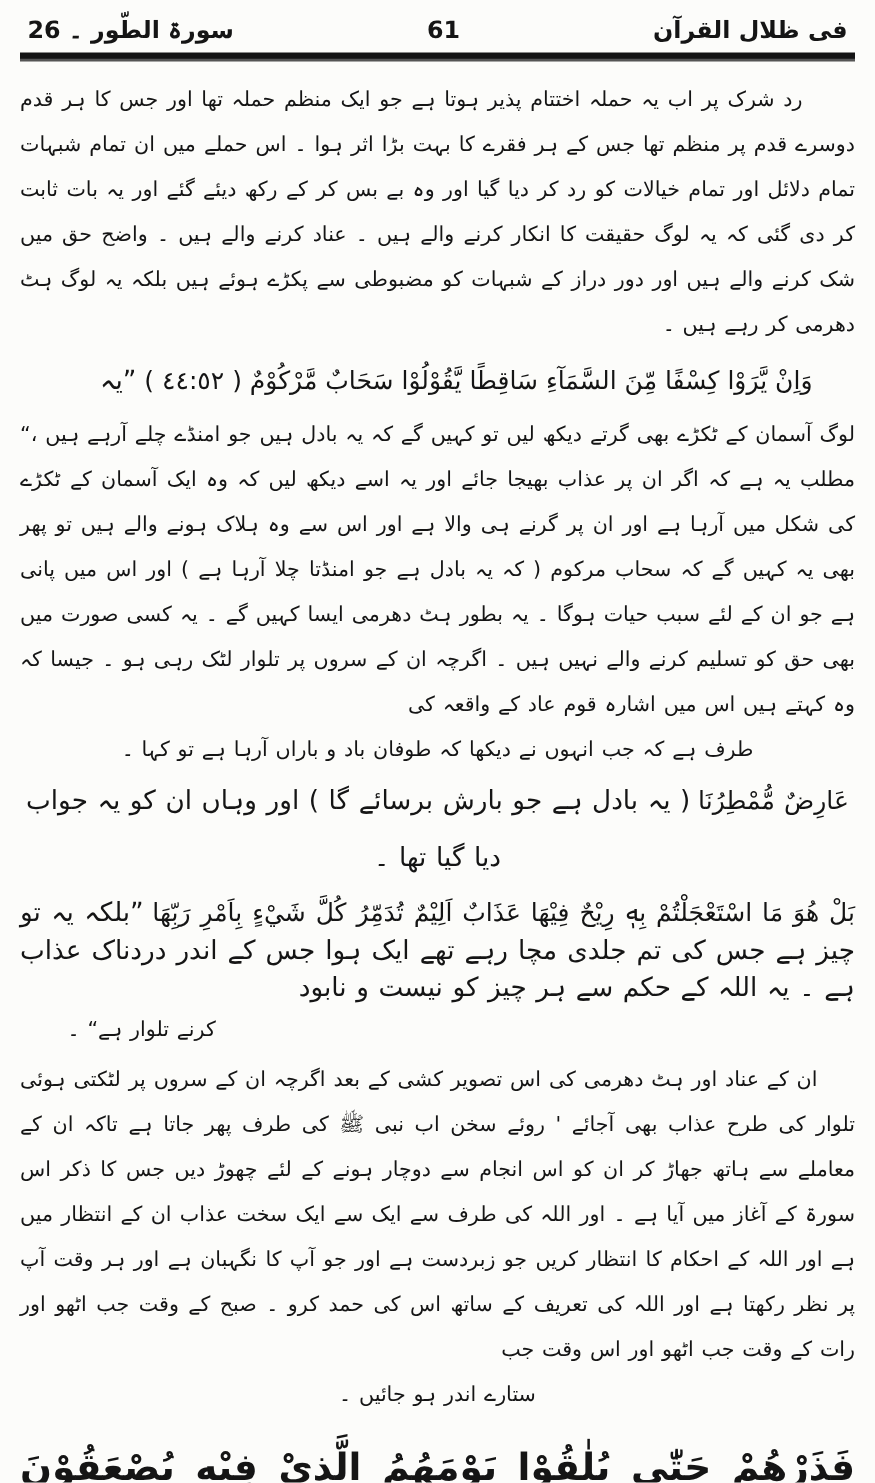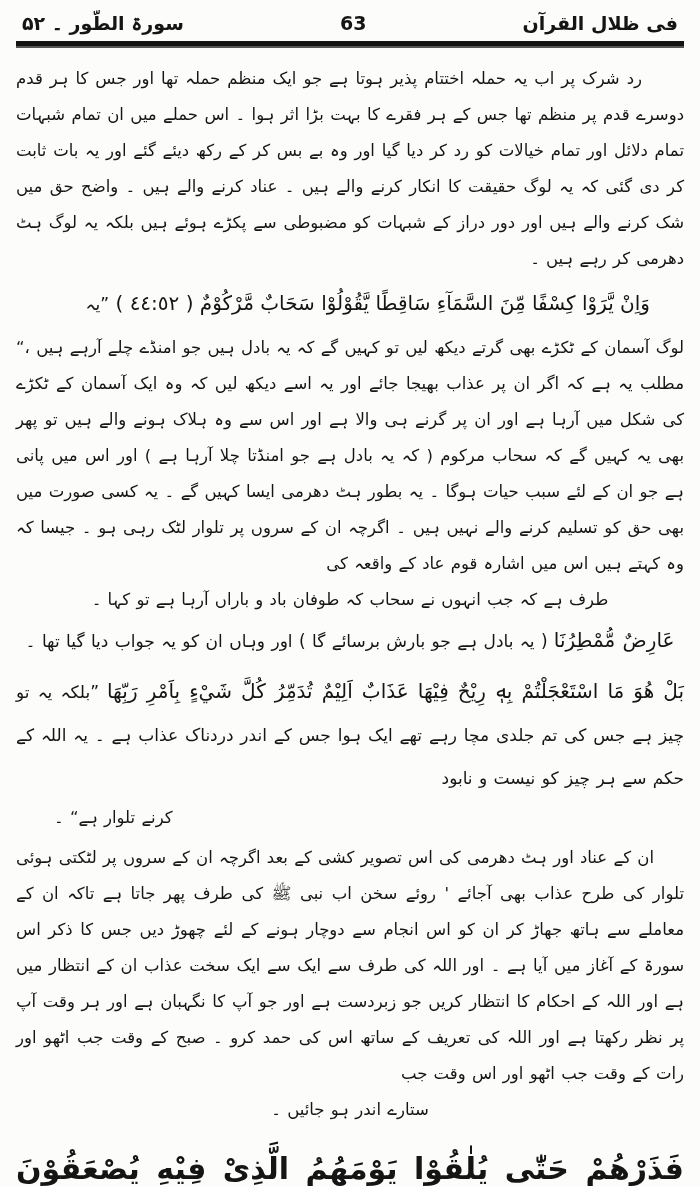--- a/index.html
+++ b/index.html
@@ -23,59 +23,59 @@
     font-size:16.5px; line-height:36px; text-align:justify;
     margin:0; word-spacing:1px;
   }
   .para1 { margin-top:13px; text-indent:42px; }
   .para3 { text-indent:30px; }
   .verse-line {
     font-size:20px; line-height:50px; margin:1px 0;
     text-indent:34px; text-align:justify;
   }
   .arabic-inline { font-size:20px;margin-top:28px; }
-  .urdu-inline { font-size:17px; }
+  .urdu-inline { font-size:21px; }
   .center-line { text-align:center; text-indent:0; }
   .left-line { text-align:left; padding-left:38px; text-indent:0; }
   .mixed-line { font-size:16.5px; line-height:44px;text-align:center; }
   
   .quran { margin-top:12px; font-weight:bold; font-size:30px; }
   .quran-line {
     line-height:57px; text-align:justify; text-align-last:justify;
     word-spacing:2px;
   }
 </style>
 </head>
 <body>
 
 <div class="page" lang="ur">
 
   <div class="header">
     <span>فی ظلال القرآن</span>
-    <span>63</span>
-    <span>سورۃ الطّور ۔ ۵۲</span>
+    <span>61</span>
+    <span>سورۃ الطّور ۔ 26</span>
   </div>
   <div class="header-rule"></div>
 
   <p class="urdu para1">رد شرک پر اب یہ حملہ اختتام پذیر ہوتا ہے جو ایک منظم حملہ تھا اور جس کا ہر قدم دوسرے قدم پر منظم تھا جس کے ہر فقرے کا بہت بڑا اثر ہوا ۔ اس حملے میں ان تمام شبہات تمام دلائل اور تمام خیالات کو رد کر دیا گیا اور وہ بے بس کر کے رکھ دیئے گئے اور یہ بات ثابت کر دی گئی کہ یہ لوگ حقیقت کا انکار کرنے والے ہیں ۔ عناد کرنے والے ہیں ۔ واضح حق میں شک کرنے والے ہیں اور دور دراز کے شبہات کو مضبوطی سے پکڑے ہوئے ہیں بلکہ یہ لوگ ہٹ دھرمی کر رہے ہیں ۔</p>
 
   <div class="verse-line">
     <span class="arabic-inline">وَاِنْ يَّرَوْا كِسْفًا مِّنَ السَّمَآءِ سَاقِطًا يَّقُوْلُوْا سَحَابٌ مَّرْكُوْمٌ ( ٤٤:٥٢ )</span>
     <span class="urdu-inline">”یہ</span>
   </div>
 
   <p class="urdu">لوگ آسمان کے ٹکڑے بھی گرتے دیکھ لیں تو کہیں گے کہ یہ بادل ہیں جو امنڈے چلے آرہے ہیں ،“ مطلب یہ ہے کہ اگر ان پر عذاب بھیجا جائے اور یہ اسے دیکھ لیں کہ وہ ایک آسمان کے ٹکڑے کی شکل میں آرہا ہے اور ان پر گرنے ہی والا ہے اور اس سے وہ ہلاک ہونے والے ہیں تو پھر بھی یہ کہیں گے کہ سحاب مرکوم ( کہ یہ بادل ہے جو امنڈتا چلا آرہا ہے ) اور اس میں پانی ہے جو ان کے لئے سبب حیات ہوگا ۔ یہ بطور ہٹ دھرمی ایسا کہیں گے ۔ یہ کسی صورت میں بھی حق کو تسلیم کرنے والے نہیں ہیں ۔ اگرچہ ان کے سروں پر تلوار لٹک رہی ہو ۔ جیسا کہ وہ کہتے ہیں اس میں اشارہ قوم عاد کے واقعہ کی</p>
-  <div class="urdu center-line">طرف ہے کہ جب انہوں نے سحاب کہ طوفان باد و باراں آرہا ہے تو کہا ۔</div>
+  <div class="urdu center-line">طرف ہے کہ جب انہوں نے دیکھا کہ طوفان باد و باراں آرہا ہے تو کہا ۔</div>
 
   <div class="urdu center-line mixed-line">
     <span class="arabic-inline">عَارِضٌ مُّمْطِرُنَا</span>
     <span class="urdu-inline">( یہ بادل ہے جو بارش برسائے گا ) اور وہاں ان کو یہ جواب دیا گیا تھا ۔</span>
   </div>
 
-  <p class="urdu" style="line-height:42px; margin-top:6px;">
+  <p class="urdu" style="line-height:28px; margin-top:6px;">
     <span class="arabic-inline">بَلْ هُوَ مَا اسْتَعْجَلْتُمْ بِهٖ رِيْحٌ فِيْهَا عَذَابٌ اَلِيْمٌ تُدَمِّرُ كُلَّ شَيْءٍ بِاَمْرِ رَبِّهَا</span>
     <span class="urdu-inline">”بلکہ یہ تو چیز ہے جس کی تم جلدی مچا رہے تھے ایک ہوا جس کے اندر دردناک عذاب ہے ۔ یہ اللہ کے حکم سے ہر چیز کو نیست و نابود</span>
   </p>
   <div class="urdu left-line">کرنے تلوار ہے“ ۔</div>
 
   <p class="urdu para3" style="margin-top:4px;">ان کے عناد اور ہٹ دھرمی کی اس تصویر کشی کے بعد اگرچہ ان کے سروں پر لٹکتی ہوئی تلوار کی طرح عذاب بھی آجائے ' روئے سخن اب نبی ﷺ کی طرف پھر جاتا ہے تاکہ ان کے معاملے سے ہاتھ جھاڑ کر ان کو اس انجام سے دوچار ہونے کے لئے چھوڑ دیں جس کا ذکر اس سورۃ کے آغاز میں آیا ہے ۔ اور اللہ کی طرف سے ایک سے ایک سخت عذاب ان کے انتظار میں ہے اور اللہ کے احکام کا انتظار کریں جو زبردست ہے اور جو آپ کا نگہبان ہے اور ہر وقت آپ پر نظر رکھتا ہے اور اللہ کی تعریف کے ساتھ اس کی حمد کرو ۔ صبح کے وقت جب اٹھو اور رات کے وقت جب اٹھو اور اس وقت جب</p>
   <div class="urdu center-line">ستارے اندر ہو جائیں ۔</div>
 
   <div class="quran" lang="ar">
       <div class="quran-line"><span>فَذَرْهُمْ حَتّٰى يُلٰقُوْا يَوْمَهُمُ الَّذِىْ فِيْهِ يُصْعَقُوْنَ</span>  </div>

